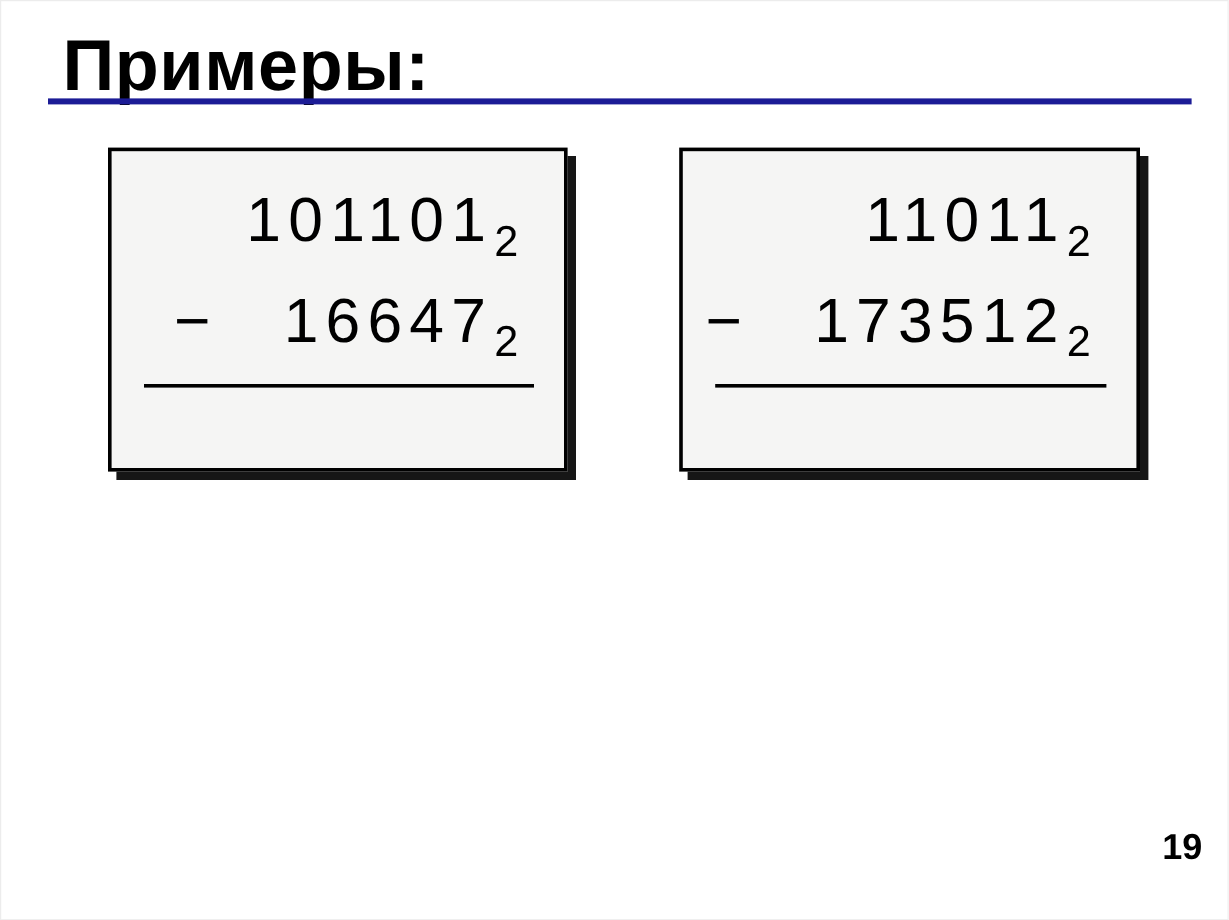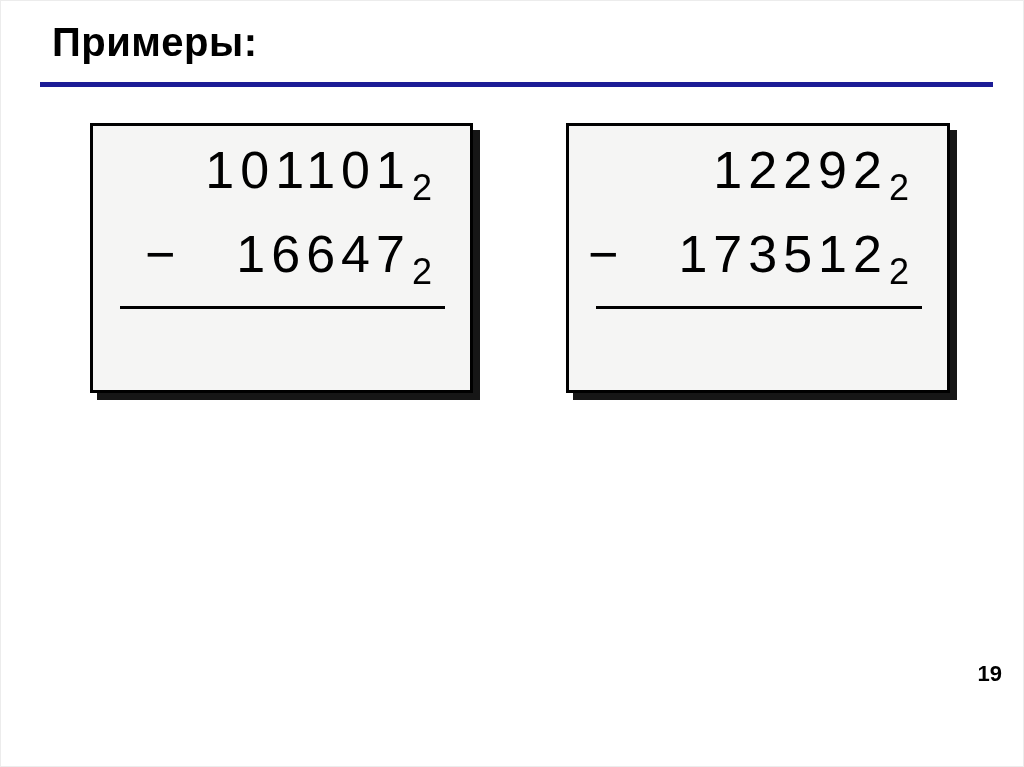--- a/index.html
+++ b/index.html
@@ -19,42 +19,42 @@
     overflow: hidden;
     font-family: "Liberation Sans", "DejaVu Sans", sans-serif;
     color: var(--text);
     outline: 1px solid #ececec;
     outline-offset: -1px;
   }
   .slide-title {
     position: absolute;
     left: 52px;
     top: 20px;
-    font-size: 40px;
+    font-size: 60px;
     font-weight: bold;
     letter-spacing: 0.5px;
     color: var(--text);
     white-space: nowrap;
   }
   .title-rule {
     position: absolute;
     left: 40px;
     top: 82px;
     width: 953px;
     height: 5px;
     background: var(--accent-rule);
   }
   .card {
     position: absolute;
     top: 123px;
     height: 270px;
     background: var(--card-background);
     border: 3px solid var(--card-border);
     box-shadow: 7px 7px 0 var(--card-shadow);
-    padding-top: 2px;
+    padding-top: 16px;
   }
   .card.first  { left: 90px;  width: 383px; }
   .card.second { left: 566px; width: 384px; }
   .row {
     display: flex;
     justify-content: space-between;
     height: 84px;
     line-height: 84px;
     font-size: 52px;
     padding-right: 38px;
@@ -74,23 +74,23 @@
   .op { font-size: 52px; }
   .card.first  .op { margin-left: 52px; }
   .card.second .op { margin-left: 19px; }
   .answer-line {
     height: 3px;
     background: var(--card-border);
     margin: 10px 25px 0 27px;
   }
   .page-number {
     position: absolute;
-    top: 661px;
+    top: 690px;
     right: 22px;
-    font-size: 22px;
+    font-size: 30px;
     font-weight: bold;
     color: var(--text);
   }
 </style>
 </head>
 <body>
 
 <div class="slide">
 
   <div class="slide-title">Примеры:</div>
@@ -103,21 +103,21 @@
     </div>
     <div class="row">
       <span class="op">−</span>
       <span class="num"><span>16647</span><span class="base">2</span></span>
     </div>
     <div class="answer-line"></div>
   </div>
 
   <div class="card second">
     <div class="row">
-      <span class="num"><span>12292</span><span class="base">2</span></span>
+      <span class="num"><span>11011</span><span class="base">2</span></span>
     </div>
     <div class="row">
       <span class="op">−</span>
       <span class="num"><span>173512</span><span class="base">2</span></span>
     </div>
     <div class="answer-line"></div>
   </div>
 
   <div class="page-number">19</div>
 

